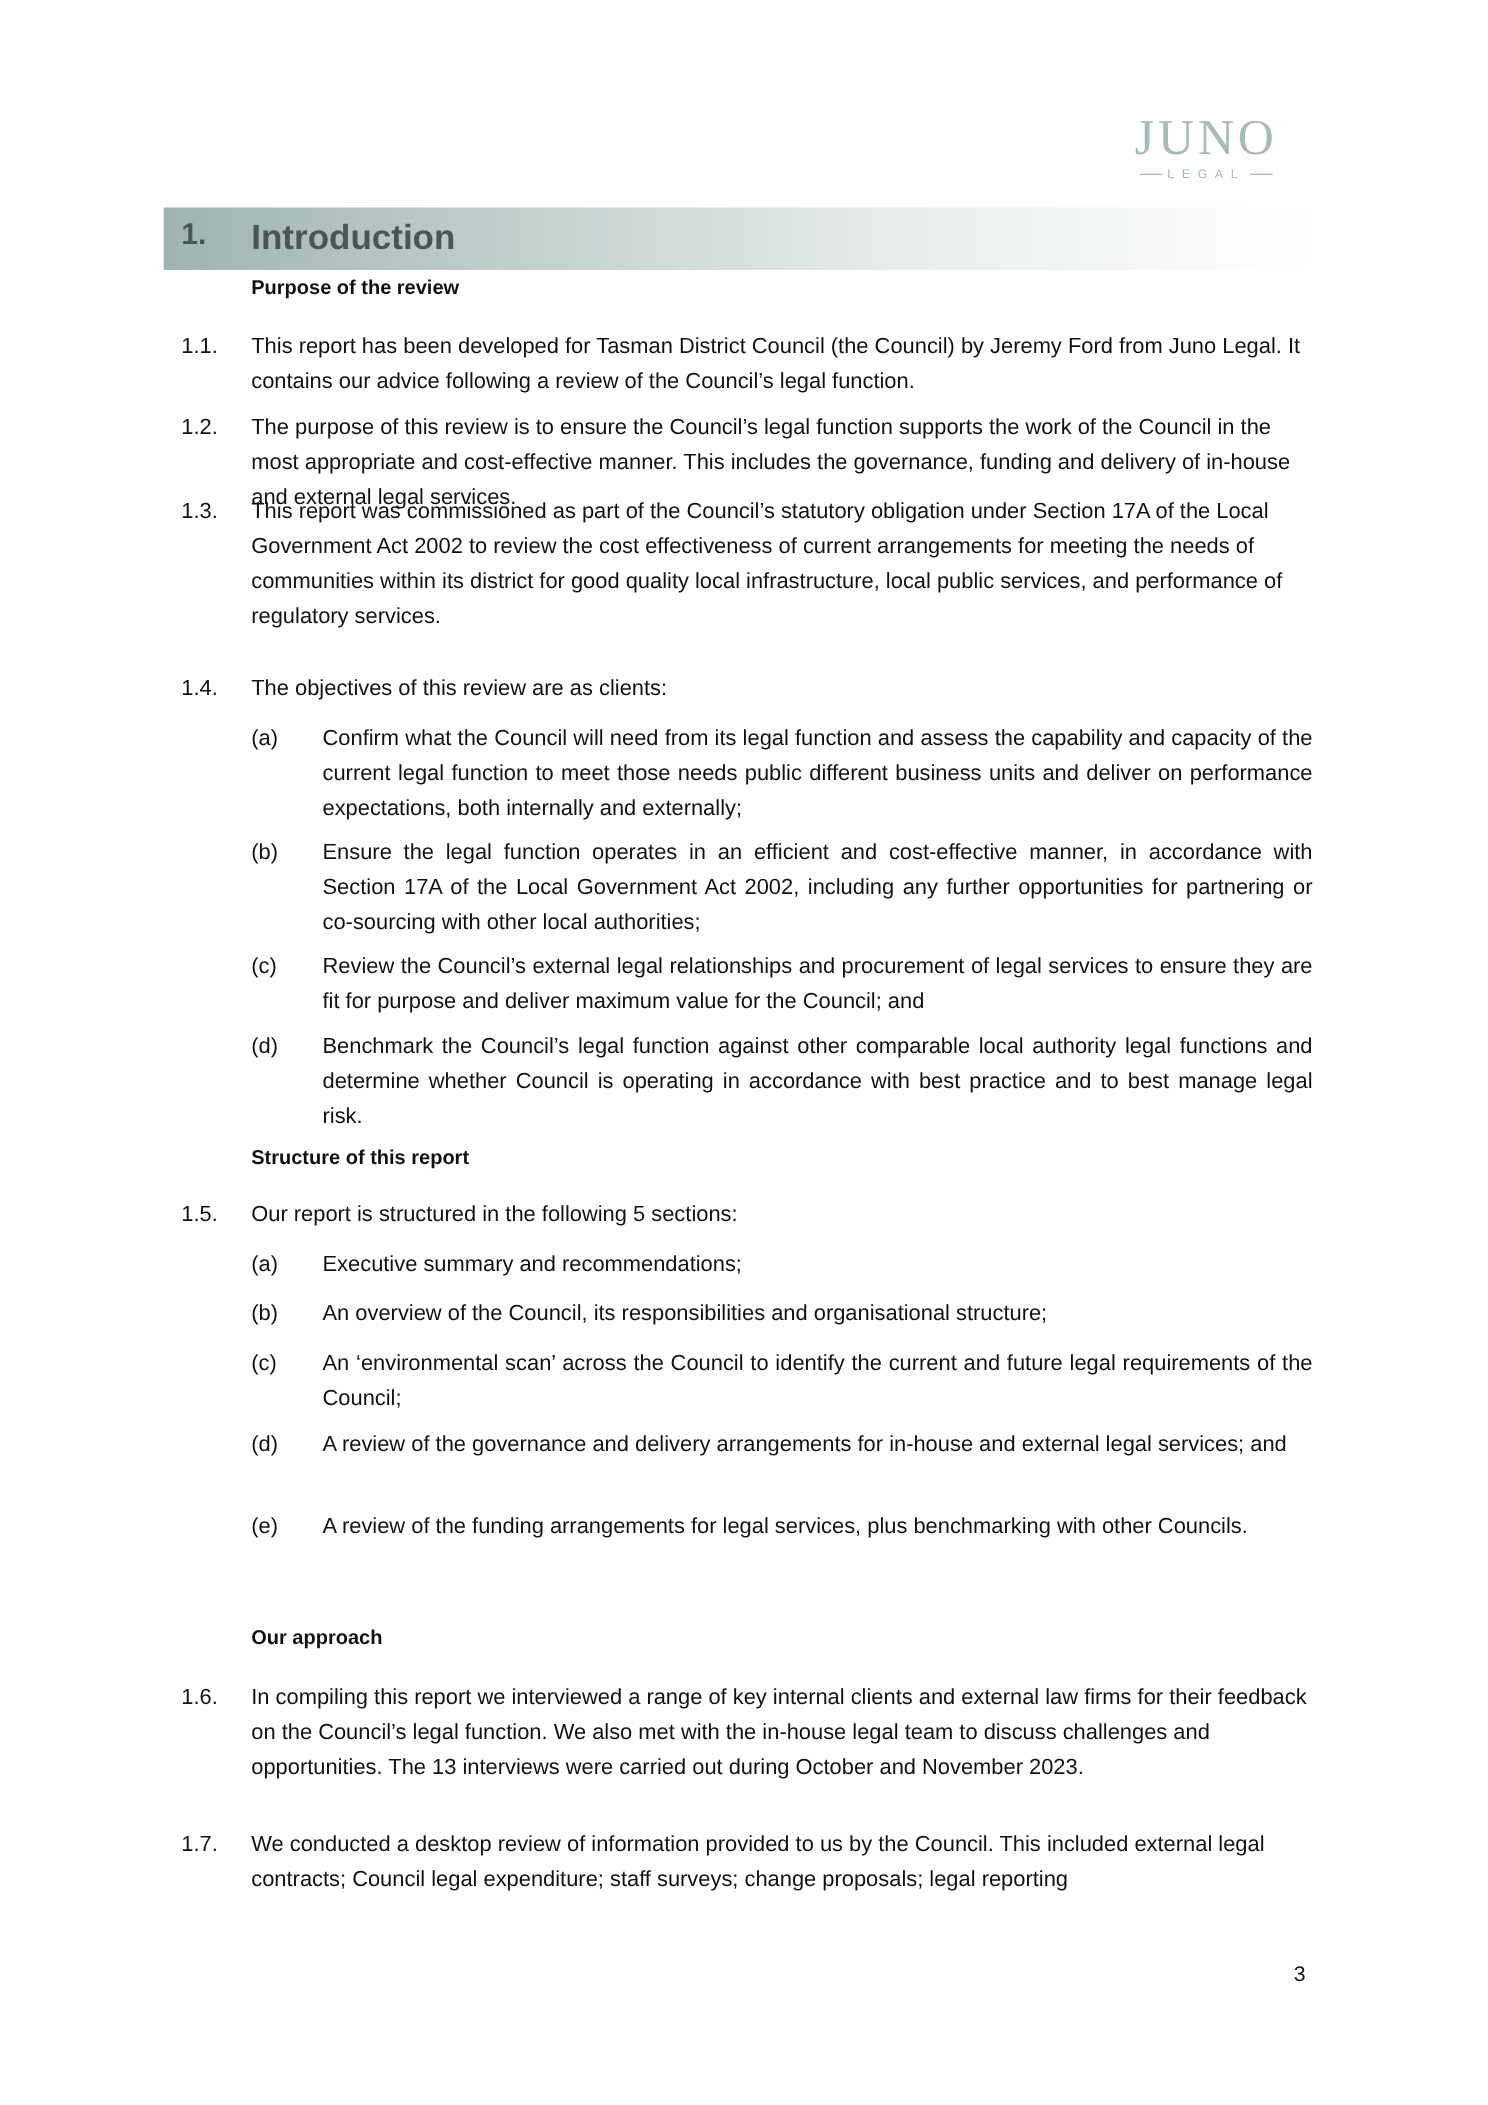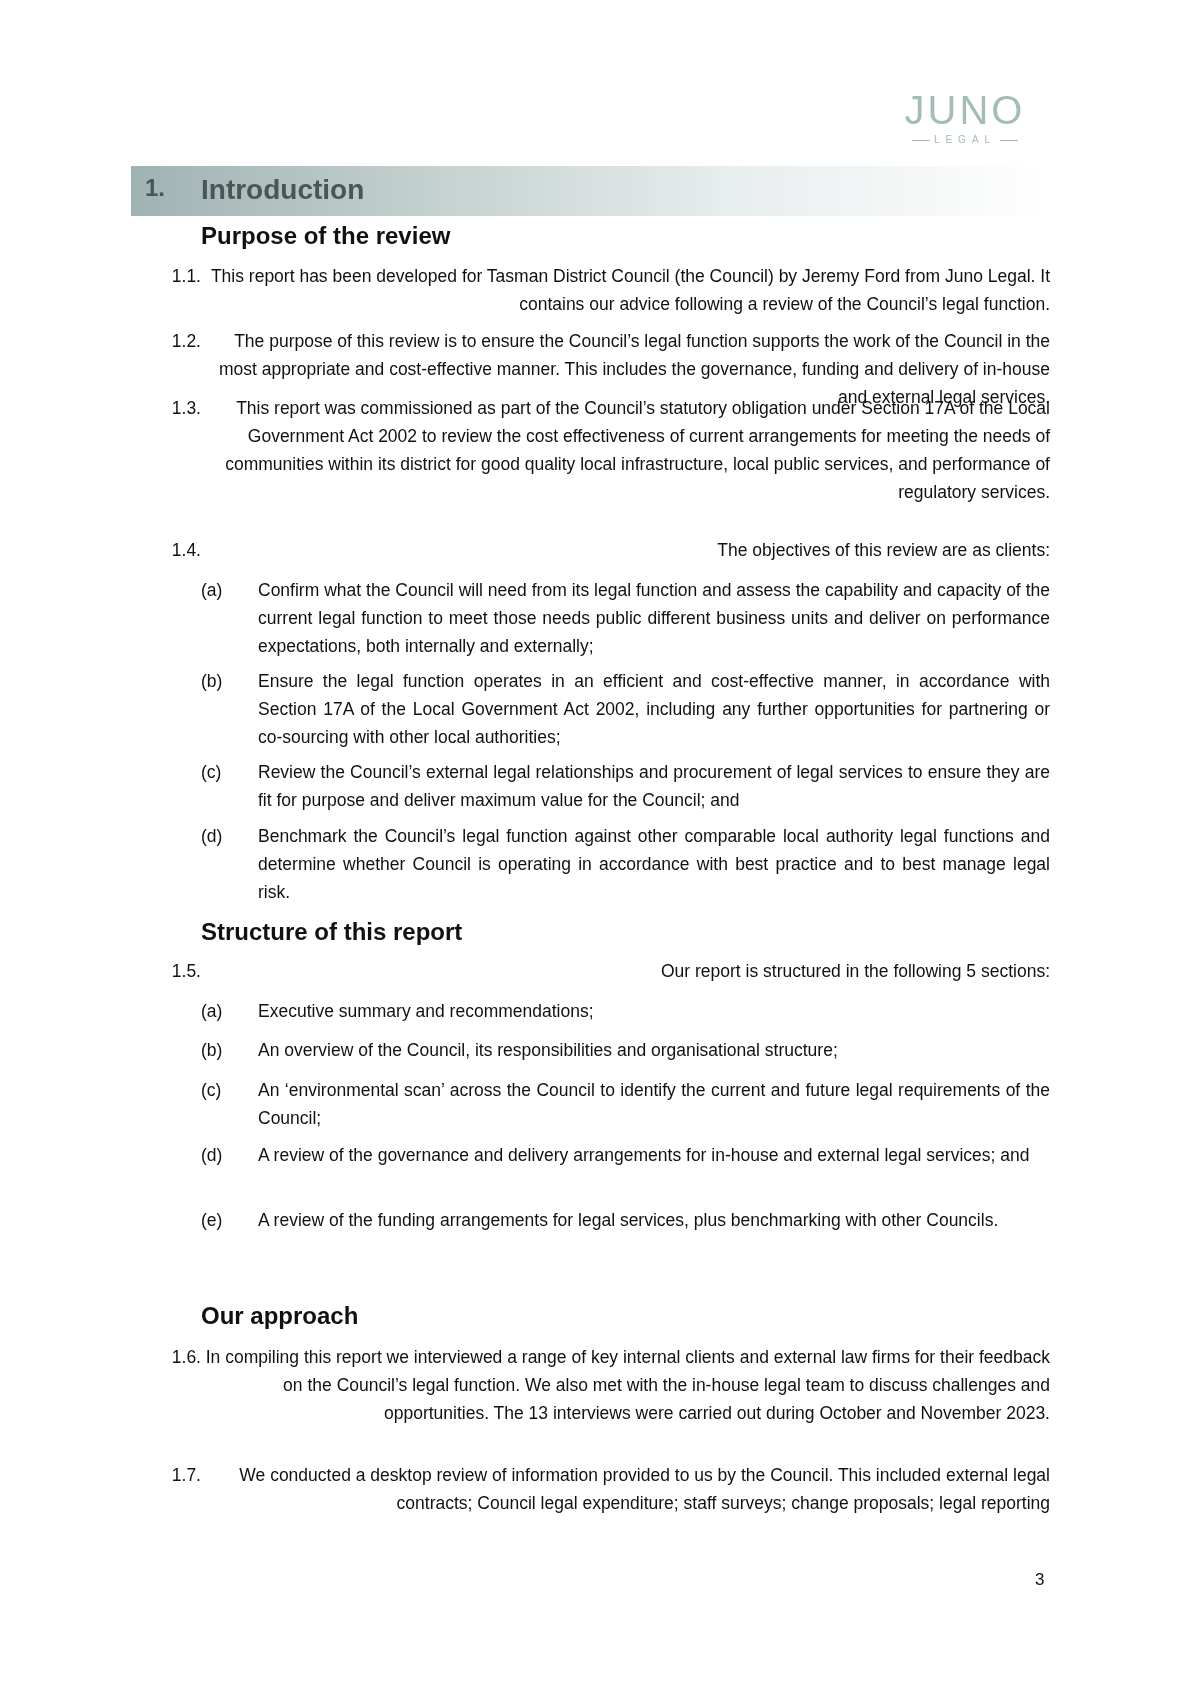--- a/index.html
+++ b/index.html
@@ -1,32 +1,32 @@
 <!DOCTYPE html>
 <html><head>
 <meta charset="utf-8">
 <style>
   html, body { margin: 0; padding: 0; background: #ffffff; }
   body { width: 1190px; height: 1684px; position: relative; overflow: hidden;
          font-family: "Liberation Sans", sans-serif; color: #111111; }
   .logo { position: absolute; left: 895px; top: 88px; width: 140px; text-align: center; }
-  .logo-word { font-family: Liberation Sans, sans-serif; font-size: 40px; letter-spacing: 3px;
+  .logo-word { font-family: Liberation Serif, serif; font-size: 40px; letter-spacing: 3px;
                color: #a3bdb5; line-height: 44px; font-weight: 300; }
   .logo-sub { font-size: 10px; letter-spacing: 6px; color: #a3bdb5; margin-top: 2px; }
   .logo-sub .dash { display: inline-block; width: 18px; height: 1px; background: #a3bdb5;
                     vertical-align: middle; margin: 0 4px; }
   .logo-rule { position: absolute; left: 863px; top: 168px; width: 184px; height: 1px; background: #8c8c8c; }
 
   .section-bar { position: absolute; left: 131px; top: 166px; width: 918px; height: 50px;
                  background: linear-gradient(to right, #9fb3b2 0%, #c6d3d1 35%, #e8eded 65%, #ffffff 100%); }
   .section-num { position: absolute; left: 145px; top: 174px; font-size: 24px; font-weight: bold; color: #4a5558; }
   .section-title { position: absolute; left: 201px; top: 174px; font-size: 28px; font-weight: bold; color: #4a5558; }
 
-  .subhead { position: absolute; left: 201px; font-size: 24px; font-weight: bold; color: #111; }
-  .para { position: absolute; left: 145px; width: 905px; font-size: 17.5px; line-height: 28px; text-align: right; }
+  .subhead { position: absolute; left: 201px; font-size: 16px; font-weight: bold; color: #111; }
+  .para { position: absolute; left: 145px; width: 905px; font-size: 17.5px; line-height: 28px; }
   .para .num { position: absolute; left: 0; top: 0; width: 56px; }
   .para .txt { margin-left: 56px; }
   .sub { position: absolute; left: 201px; width: 849px; font-size: 17.5px; line-height: 28px; }
   .sub .lbl { position: absolute; left: 0; top: 0; width: 56px; }
   .sub .txt { margin-left: 57px; text-align: justify; }
   .page-num { position: absolute; left: 1035px; top: 1570px; font-size: 17px; }
 </style>
 </head>
 <body>
 

